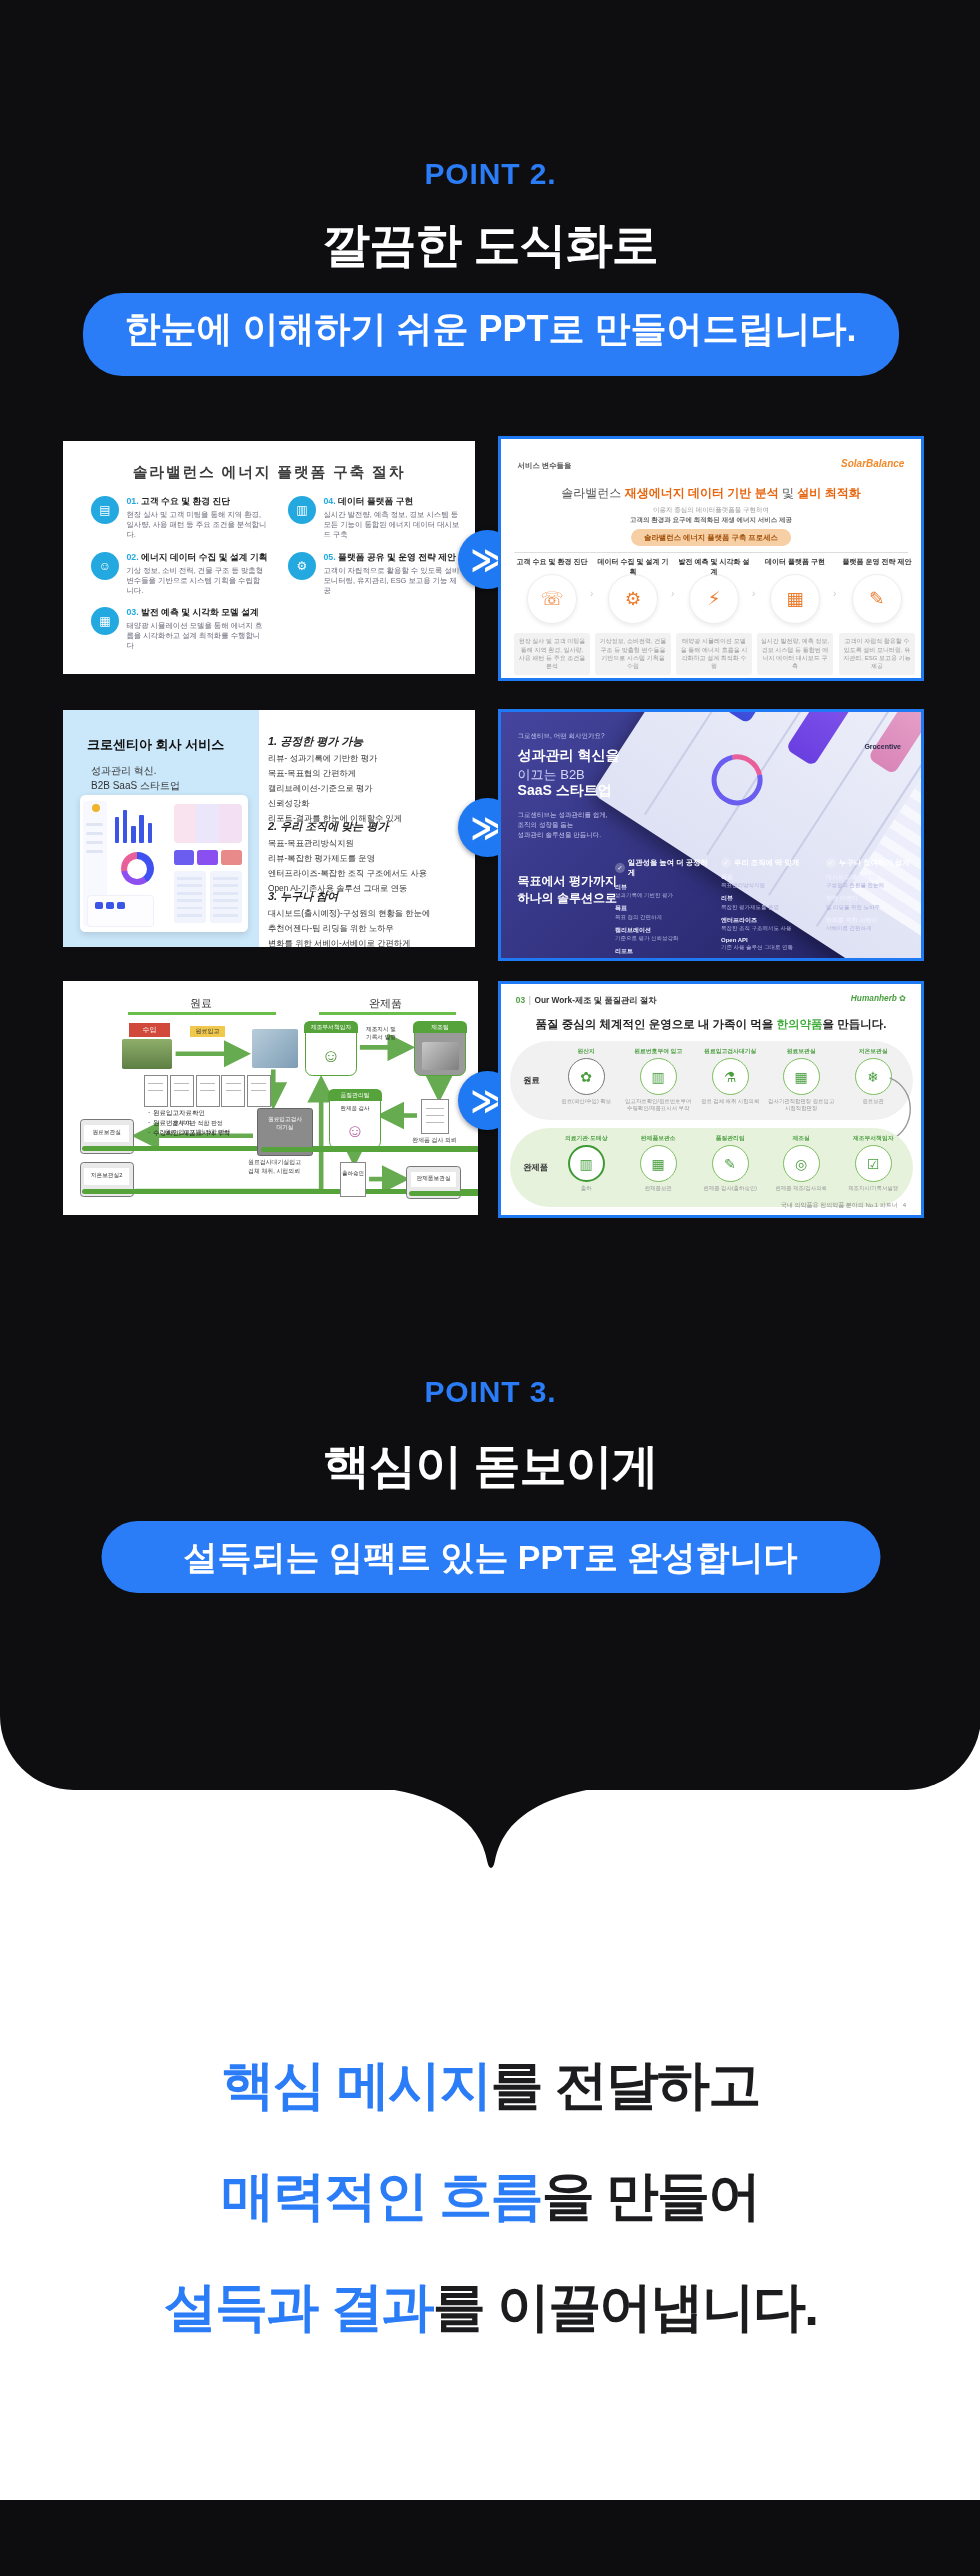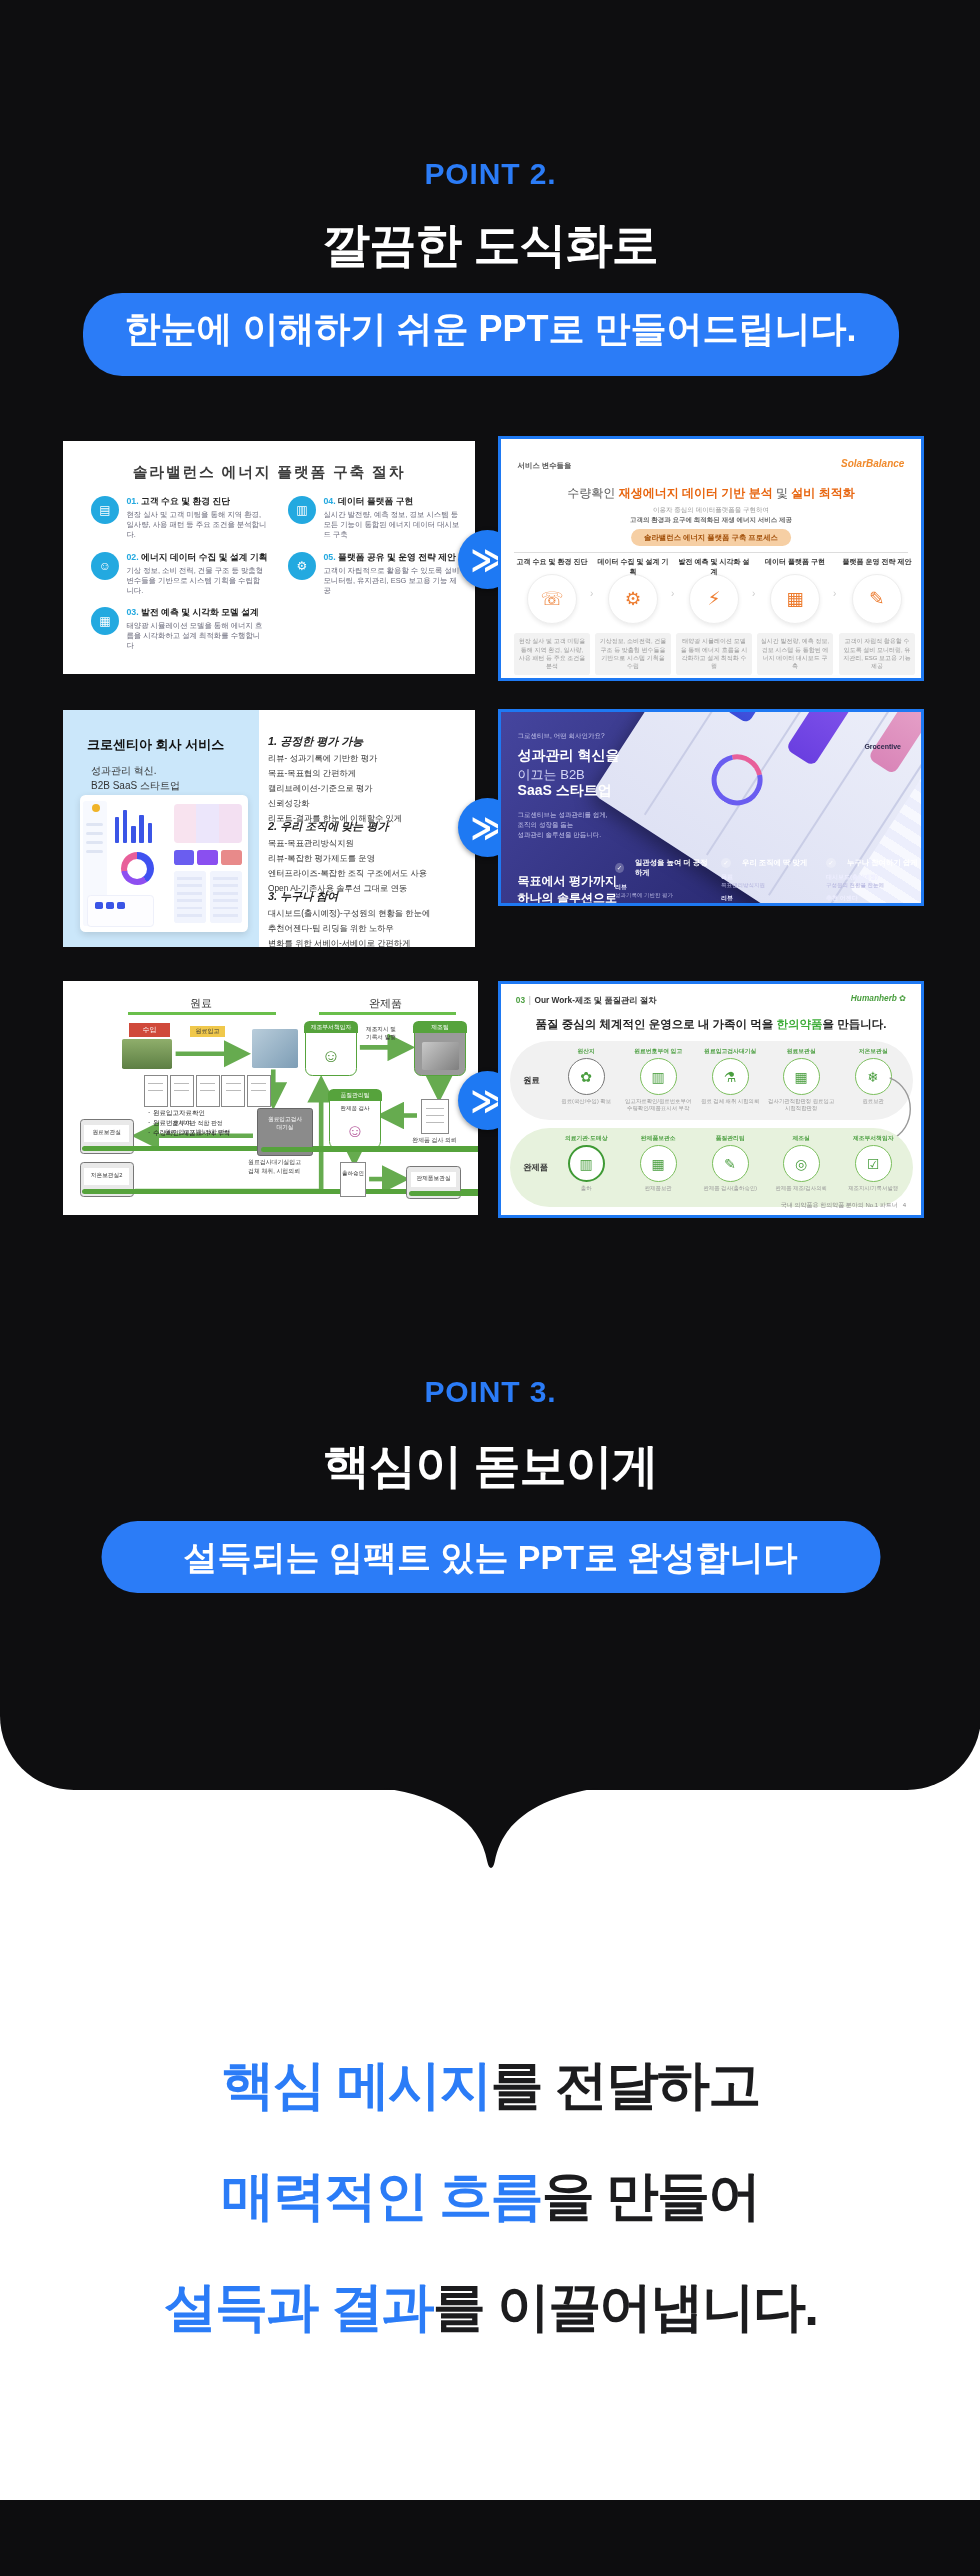--- a/index.html
+++ b/index.html
@@ -107,21 +107,21 @@
   .tilt .grid{position:absolute;left:268px;top:28px;width:101px;height:203px;border-radius:5.5px;
               background:repeating-linear-gradient(#eceefc 0 9.2px,#f7f8fe 9.2px 18.5px);}
   .s2a-eyebrow{position:absolute;left:16.6px;top:20px;font-size:6.5px;color:#c9c9ee;}
   .s2a-h1{position:absolute;left:16.6px;top:35px;font-size:14px;font-weight:800;color:#fff;}
   .s2a-h2{position:absolute;left:16.6px;top:54px;font-size:13px;font-weight:300;color:#d5d7f6;}
   .s2a-h3{position:absolute;left:16.6px;top:70px;font-size:14px;font-weight:800;color:#fff;}
   .s2a-para{position:absolute;left:16.6px;top:98px;font-size:6.5px;color:#c9c9ee;line-height:1.55;}
   .s2a-logo{position:absolute;right:20px;top:31px;font-size:7px;font-weight:800;color:#2a2a4a;}
   .s2a-tag{position:absolute;left:16.6px;top:161px;font-size:12px;font-weight:800;color:#fff;line-height:1.4;}
   .kcol{position:absolute;top:146px;width:98px;}
-  .kcol .kt{font-size:7.4px;font-weight:700;color:#fff;display:flex;align-items:center;gap:11px;}
+  .kcol .kt{font-size:7.4px;font-weight:700;color:#fff;display:flex;align-items:center;gap:3px;}
   .kcol .kt i{width:10px;height:10px;border-radius:50%;background:rgba(255,255,255,.25);display:inline-block;
               font-style:normal;font-size:6.5px;line-height:10px;text-align:center;color:#fff;}
   .kcol .kl{font-size:6px;font-weight:700;color:#eeeeff;margin-top:4.6px;}
   .kcol .kv{font-size:5.5px;color:#b0b0dc;margin-top:0.9px;}
 
   
   .fc-h{position:absolute;font-size:11px;color:#333;text-align:center;}
   .fc-ul{position:absolute;height:2.8px;background:#6abf4b;}
   .fc-red{position:absolute;background:#d0493a;color:#fff;font-size:7px;text-align:center;}
   .fc-yel{position:absolute;background:#f0c84b;color:#333;font-size:6px;text-align:center;}
@@ -222,21 +222,21 @@
         <div class="idesc">고객이 자립적으로 활용할 수 있도록 설비 모니터링, 유지관리, ESG 보고용 기능 제공</div>
           </div>
       </div>
     </div>
 
     <div class="chev" style="left:458px;top:530px;">≫</div>
 
     <div class="slide bordered" style="left:498px;top:436px;width:426px;height:245px;">
       <div class="eyebrow">서비스 변수들을</div>
       <div class="logo-orange">SolarBalance</div>
-      <div class="s1a-title"><span>수량확인 </span><span class="hl">재생에너지 데이터 기반 분석</span><span> 및 </span><span class="bd">설비 최적화</span></div>
+      <div class="s1a-title"><span>솔라밸런스 </span><span class="hl">재생에너지 데이터 기반 분석</span><span> 및 </span><span class="bd">설비 최적화</span></div>
       <div class="s1a-sub"><span>이용자 중심의 데이터플랫폼을 구현하여</span><br><span class="b">고객의 환경과 요구에 최적화된 재생 에너지 서비스 제공</span></div>
       <div class="s1a-pill">솔라밸런스 에너지 플랫폼 구축 프로세스</div>
       <div class="s1a-divider"></div>
 
       <div class="pcol" style="left:13px;">
         <div class="ph">고객 수요 및 환경 진단</div>
         <div class="pc">☏</div>
         <div class="pd">현장 실사 및 고객 미팅을 통해 지역 환경, 일사량, 사용 패턴 등 주요 조건을 분석</div>
       </div>
       <div class="psep" style="left:89px;">›</div>
@@ -316,21 +316,21 @@
       <div class="grp" style="top:179px;">
         <div class="grp-h">3. 누구나 참여</div>
         <div class="grp-l">대시보드(출시예정)-구성원의 현황을 한눈에</div>
         <div class="grp-l">추천어젠다-팀 리딩을 위한 노하우</div>
         <div class="grp-l">변화를 위한 서베이-서베이로 간편하게</div>
       </div>
     </div>
 
     <div class="chev" style="left:458px;top:798px;">≫</div>
 
-    <div class="slide bordered" style="left:498px;top:709px;width:426px;height:197px;">
+    <div class="slide bordered" style="left:498px;top:709px;width:426px;height:252px;">
       <div class="s2a-bg"></div>
       <div class="tilt">
         <div class="st" style="left:55px;"></div>
         <div class="st" style="left:129px;"></div>
         <div class="st" style="left:203px;"></div>
         <div class="st" style="left:260px;"></div>
         <div class="pillA"></div>
         <div class="pillB"></div>
         <div class="pillC"></div>
         <div class="ring"></div>

